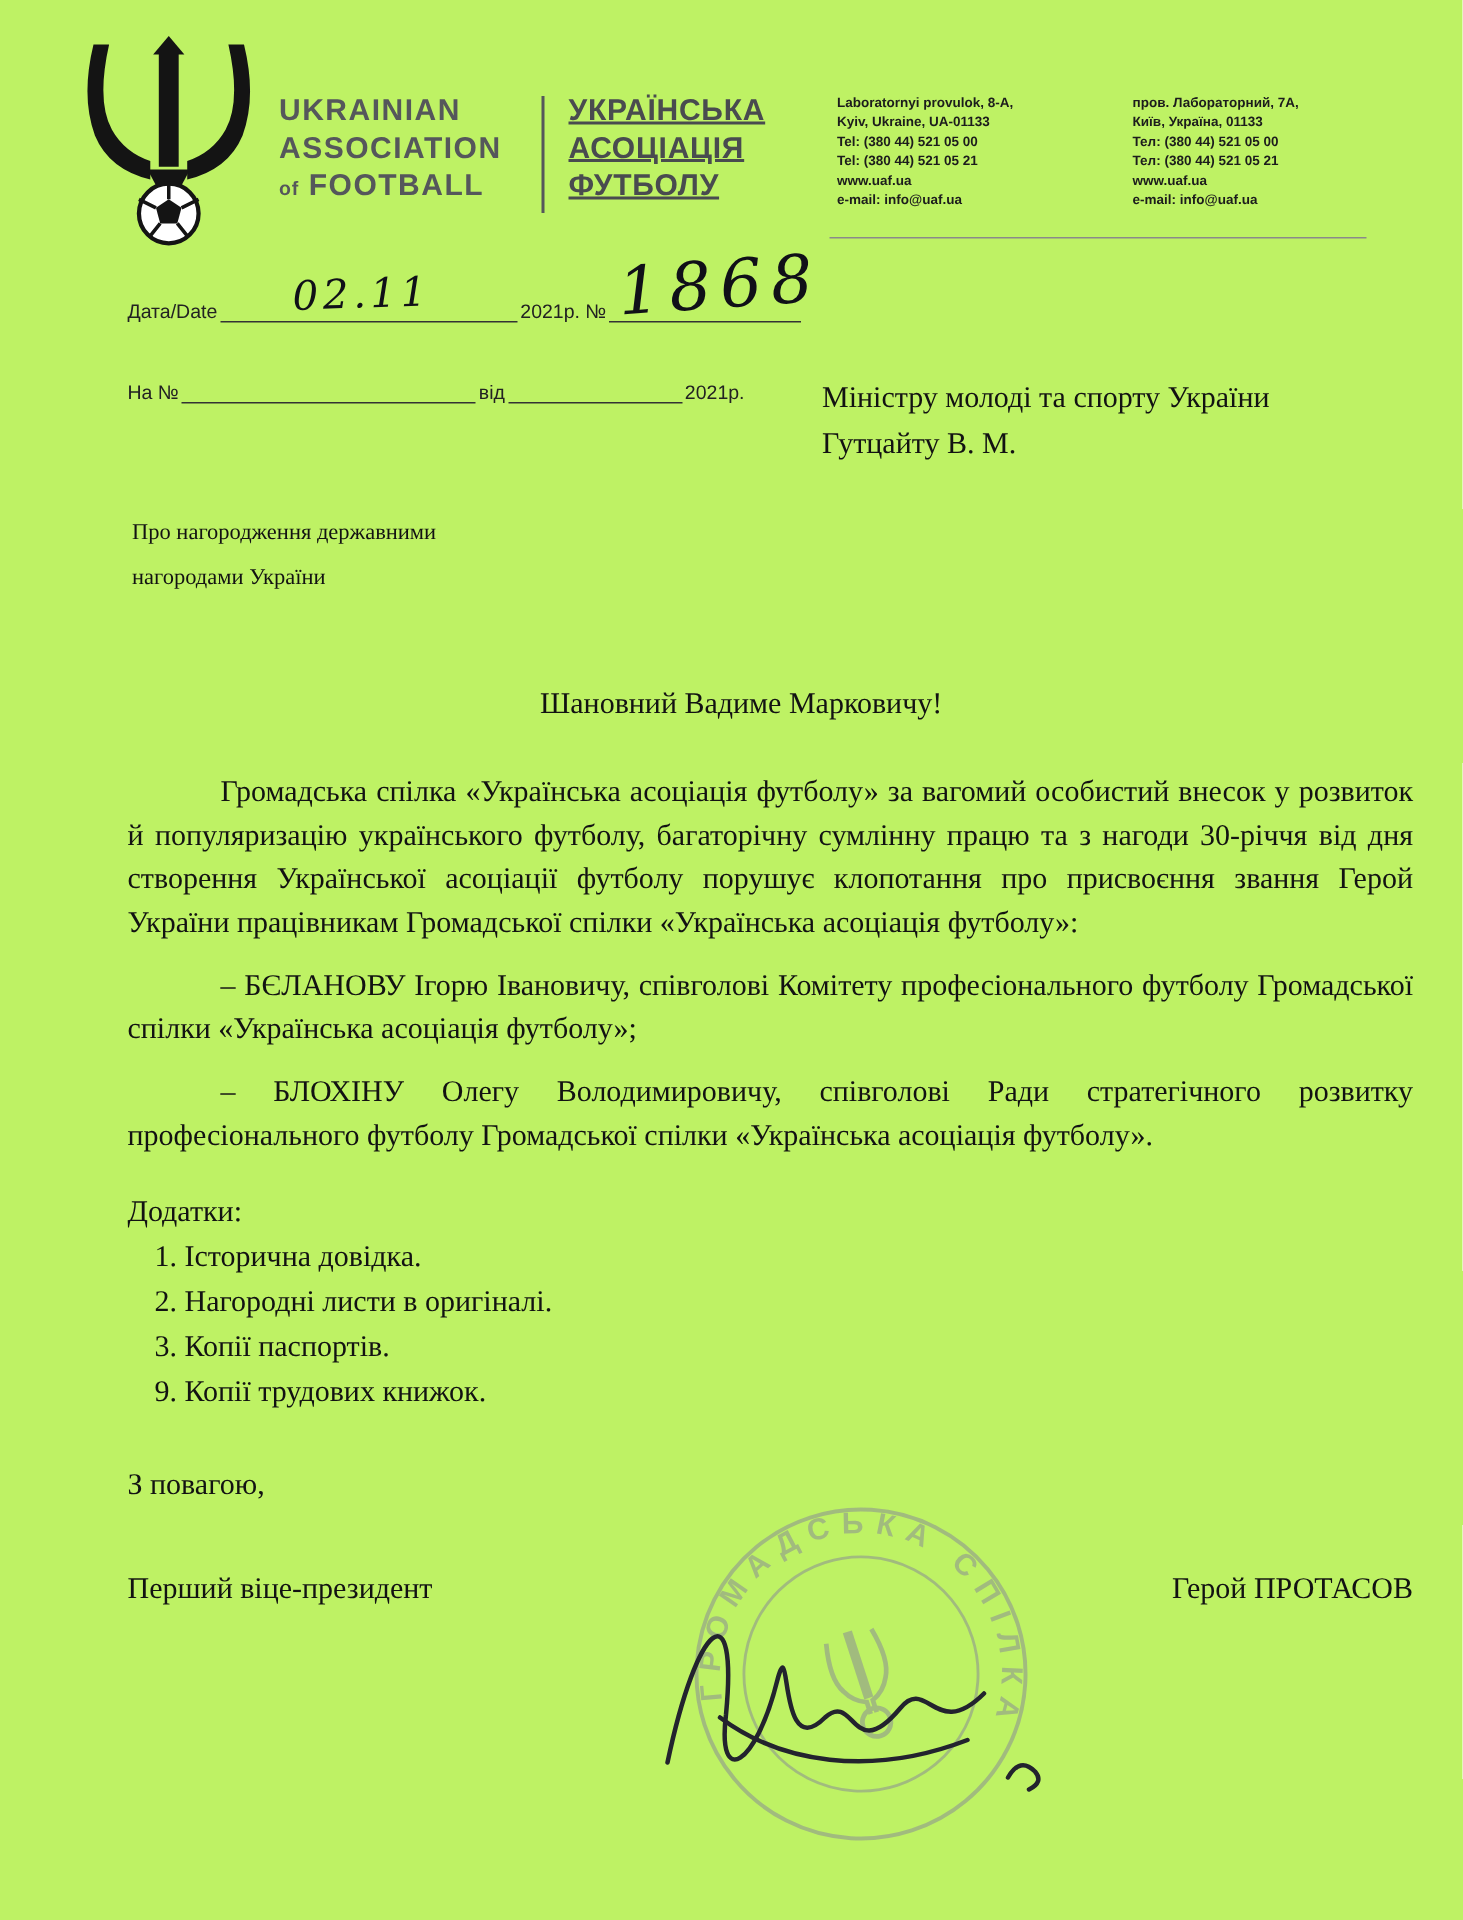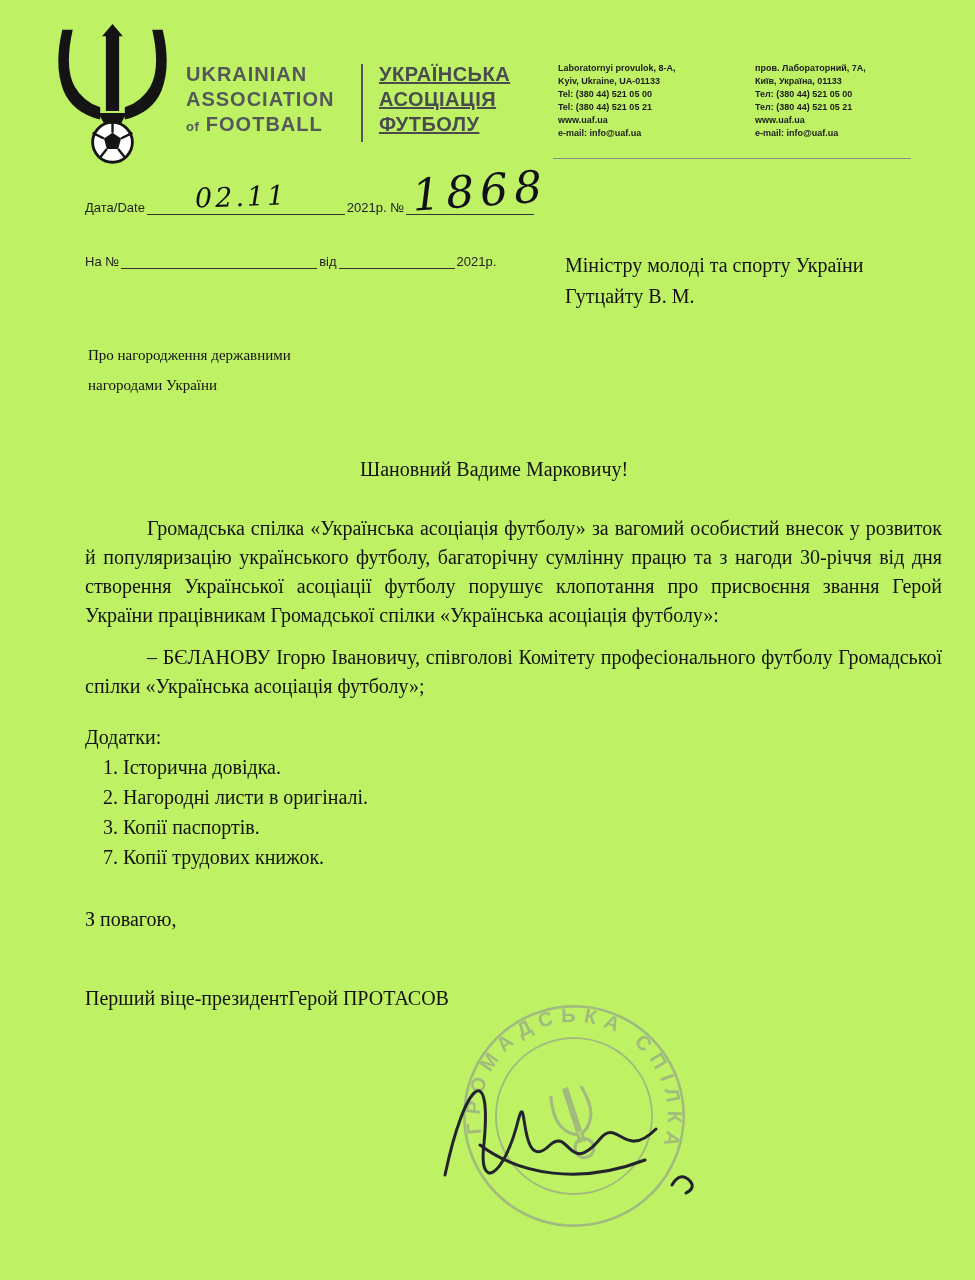--- a/index.html
+++ b/index.html
@@ -50,31 +50,31 @@
   .f-na    { width:196px; }
   .f-vid   { width:116px; }
   .hand {
     position:absolute; font-family:"DejaVu Serif", serif; font-style:italic;
     color:#101018; white-space:nowrap;
   }
   .hand-date { left:48px; top:-20px; font-size:27px; transform:rotate(-2deg); letter-spacing:3px; }
   .hand-num  { left:6px; top:-36px; font-size:44px; transform:rotate(-4deg); letter-spacing:6px; }
 
   
-  .recipient { position:absolute; top:250px; left:565px; width:380px; font-size:20px; line-height:31px; }
+  .recipient { position:absolute; top:250px; left:548px; width:380px; font-size:20px; line-height:31px; }
   .subject   { position:absolute; top:340px; left:88px;  width:400px; font-size:15px; line-height:30px; }
   .salutation{ position:absolute; top:458px; left:360px; font-size:20px; }
 
   
   .content { position:absolute; top:514px; left:85px; width:857px; font-size:20px; line-height:29px; }
   .para { text-align:justify; text-indent:62px; margin-bottom:13px; }
   .attachments { margin-top:22px; }
   .attachments .item { margin-left:18px; line-height:30px; }
   .regards { margin-top:33px; }
-  .closing-row { margin-top:50px; display:flex; }
+  .closing-row { margin-top:40px; display:flex; justify-content:space-between; }
 
   
   .stamp { position:absolute; top:1000px; left:458px; width:232px; height:232px; opacity:0.55; }
   .signature { position:absolute; top:1025px; left:420px; width:310px; height:200px; }
 </style>
 </head>
 <body>
 
 <div class="page">
 
@@ -143,27 +143,28 @@
   <div class="subject">
     <div>Про нагородження державними</div>
     <div>нагородами України</div>
   </div>
 
   <div class="salutation">Шановний Вадиме Марковичу!</div>
 
   <div class="content">
     <p class="para">Громадська спілка «Українська асоціація футболу» за вагомий особистий внесок у розвиток й популяризацію українського футболу, багаторічну сумлінну працю та з нагоди 30-річчя від дня створення Української асоціації футболу порушує клопотання про присвоєння звання Герой України працівникам Громадської спілки «Українська асоціація футболу»:</p>
     <p class="para">–  БЄЛАНОВУ Ігорю Івановичу, співголові Комітету професіонального футболу Громадської спілки «Українська асоціація футболу»;</p>
+    <p class="para">–  БЛОХІНУ Олегу Володимировичу, співголові Ради стратегічного розвитку професіонального футболу Громадської спілки «Українська асоціація футболу».</p>
 
     <div class="attachments">
       <div>Додатки:</div>
       <div class="item">1. Історична довідка.</div>
       <div class="item">2. Нагородні листи в оригіналі.</div>
       <div class="item">3. Копії паспортів.</div>
-      <div class="item">7. Копії трудових книжок.</div>
+      <div class="item">9. Копії трудових книжок.</div>
     </div>
 
     <div class="regards">З повагою,</div>
 
     <div class="closing-row">
       <span>Перший віце-президент</span>
       <span>Герой ПРОТАСОВ</span>
     </div>
   </div>
 

